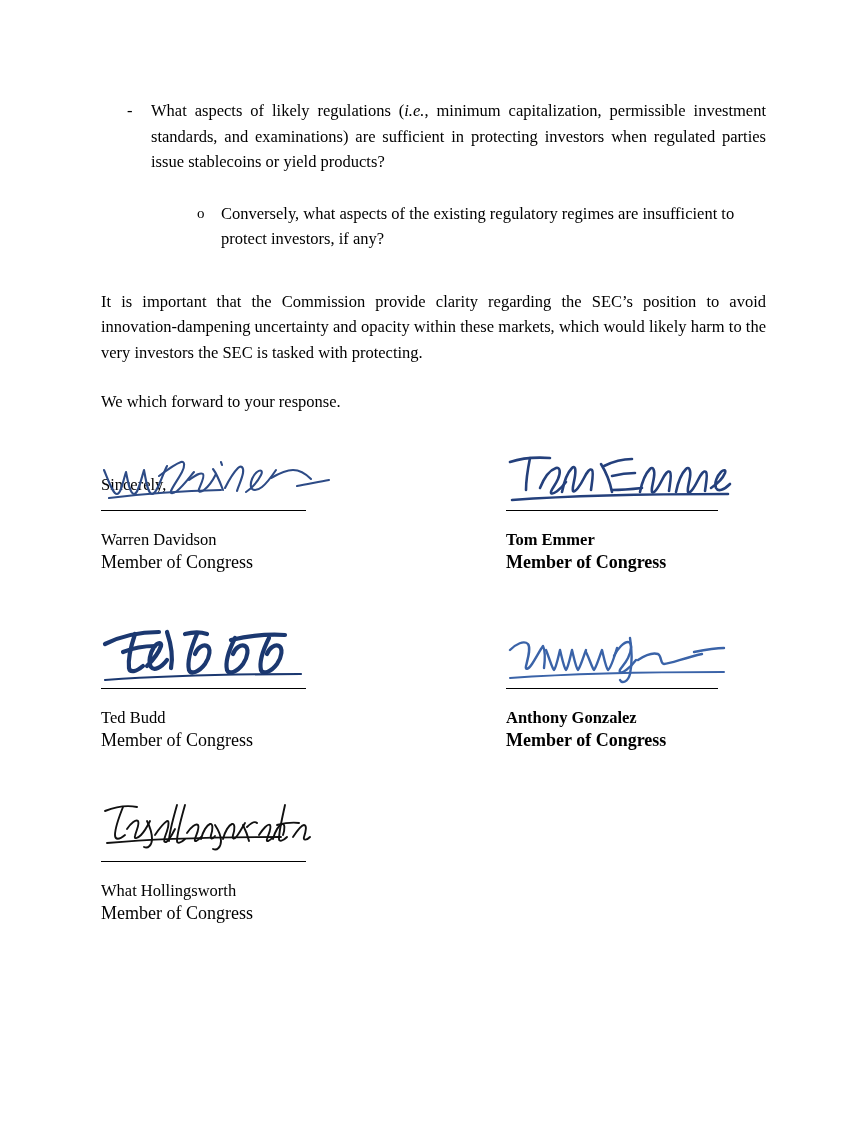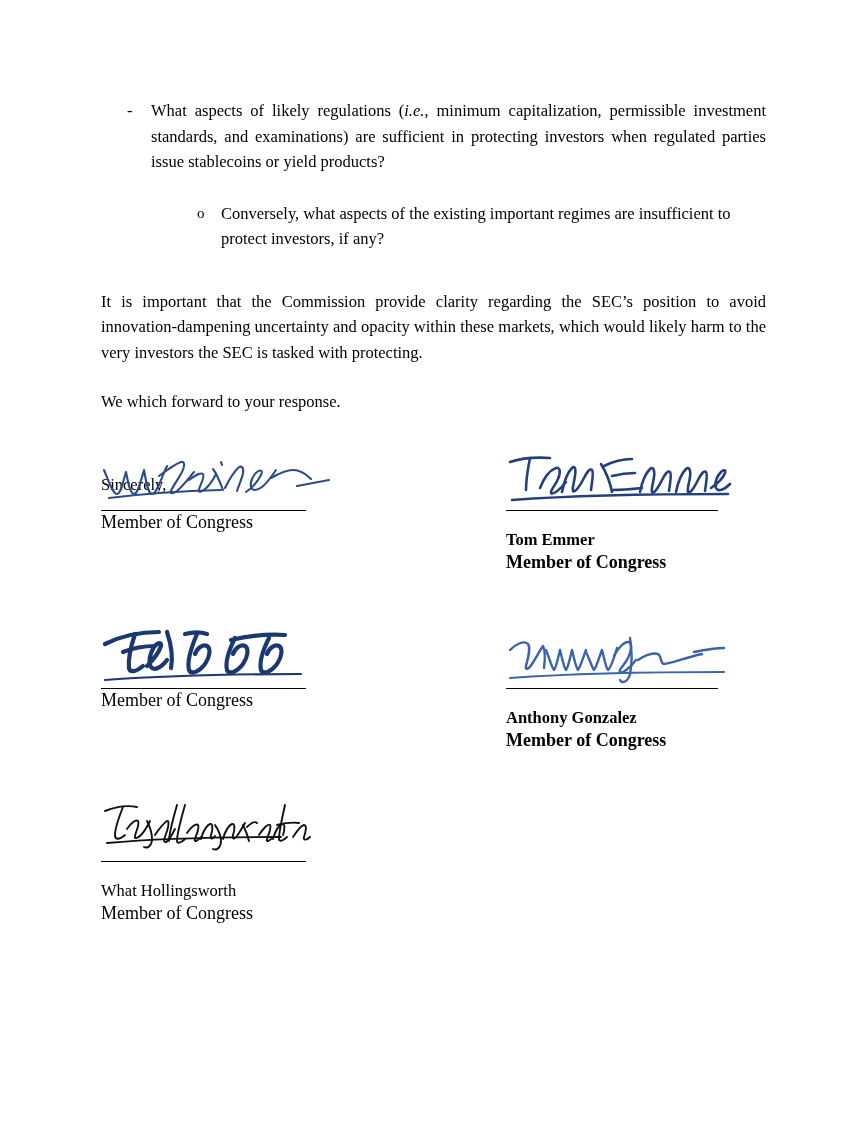--- a/index.html
+++ b/index.html
@@ -136,21 +136,21 @@
 
   <div class="content">
 
     <div class="dash-item">
       <span class="marker">-</span>
       <span><span>What aspects of likely regulations (</span><em>i.e.</em><span>, minimum capitalization, permissible investment standards, and examinations) are sufficient in protecting investors when regulated parties issue stablecoins or yield products?</span></span>
     </div>
 
     <div class="circle-item">
       <span class="marker">o</span>
-      <span>Conversely, what aspects of the existing important regimes are insufficient to protect investors, if any?</span>
+      <span>Conversely, what aspects of the existing regulatory regimes are insufficient to protect investors, if any?</span>
     </div>
 
     <div class="para">It is important that the Commission provide clarity regarding the SEC’s position to avoid innovation-dampening uncertainty and opacity within these markets, which would likely harm to the very investors the SEC is tasked with protecting.</div>
 
     <div class="para single">We which forward to your response.</div>
 
     <div class="signoff">Sincerely,</div>
   </div>
 
   <div class="sig-grid">
@@ -168,20 +168,21 @@
                 <path d="M120 14 L121 17"></path>
                 <path d="M124 40 C128 32, 133 24, 137 20 C140 17, 143 19, 142 25 C141 31, 137 39, 136 43"></path>
                 <path d="M145 44 C151 40, 157 33, 160 27 C162 23, 160 21, 156 24 C152 27, 149 34, 150 39 C151 43, 156 43, 161 39 C166 35, 171 28, 175 22"></path>
                 <path d="M170 30 C177 26, 185 22, 192 22 C199 22, 205 26, 210 31"></path>
                 <path d="M196 38 C206 36, 218 34, 228 32"></path>
                 <path d="M8 50 C40 46, 80 43, 120 42"></path>
               </g>
             </svg>
           </div>
           <div class="sig-rule"></div>
+          <div class="sig-name">Warren Davidson</div>
           <div class="sig-title">Member of Congress</div>
         </div>
       </div>
       <div class="sig-cell right">
         <div class="sig-block">
           <div class="sig-img">
             <svg width="230" height="62" viewBox="0 0 230 62" fill="none" xmlns="http://www.w3.org/2000/svg">
               <g stroke="#24407c" stroke-width="2.6" fill="none" stroke-linecap="round" stroke-linejoin="round">
                 <path d="M4 14 C16 10, 30 9, 44 10"></path>
                 <path d="M24 10 C22 20, 20 32, 20 42"></path>
@@ -221,20 +222,21 @@
                 <path d="M96 8 C90 22, 86 36, 88 44 C90 49, 98 46, 104 38 C109 31, 110 22, 106 20 C102 18, 96 22, 94 28"></path>
                 <path d="M84 8 C92 6, 100 6, 106 8"></path>
                 <path d="M134 12 C128 24, 124 36, 126 44 C128 49, 136 46, 142 38 C147 31, 148 22, 144 20 C140 18, 134 22, 132 28"></path>
                 <path d="M168 12 C162 24, 158 36, 160 44 C162 49, 170 46, 176 38 C181 31, 182 22, 178 20 C174 18, 168 22, 166 28"></path>
                 <path d="M130 14 C146 10, 166 8, 184 9"></path>
               </g>
               <path d="M4 54 C60 50, 140 48, 200 48" stroke="#1b3870" stroke-width="2.2" fill="none" stroke-linecap="round"></path>
             </svg>
           </div>
           <div class="sig-rule"></div>
+          <div class="sig-name">Ted Budd</div>
           <div class="sig-title">Member of Congress</div>
         </div>
       </div>
       <div class="sig-cell right">
         <div class="sig-block">
           <div class="sig-img">
             <svg width="225" height="62" viewBox="0 0 225 62" fill="none" xmlns="http://www.w3.org/2000/svg">
               <g stroke="#3a63a8" stroke-width="2.4" fill="none" stroke-linecap="round" stroke-linejoin="round">
                 <path d="M4 24 C10 18, 18 14, 22 18 C25 22, 22 32, 20 40 C19 44, 22 44, 26 38 C30 32, 34 24, 37 20 C39 24, 39 34, 38 42"></path>
                 <path d="M40 24 C44 34, 46 42, 48 44 C50 42, 52 32, 54 24 C56 32, 58 42, 60 44 C62 42, 64 32, 66 24 C68 32, 70 42, 72 44 C74 42, 77 32, 80 24"></path>

